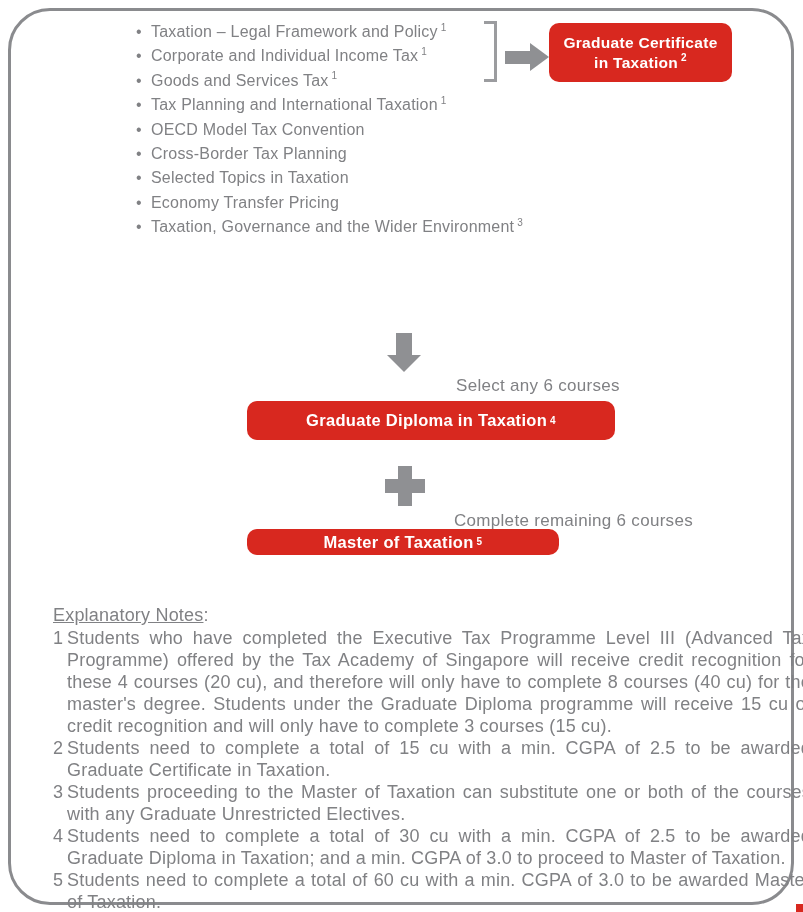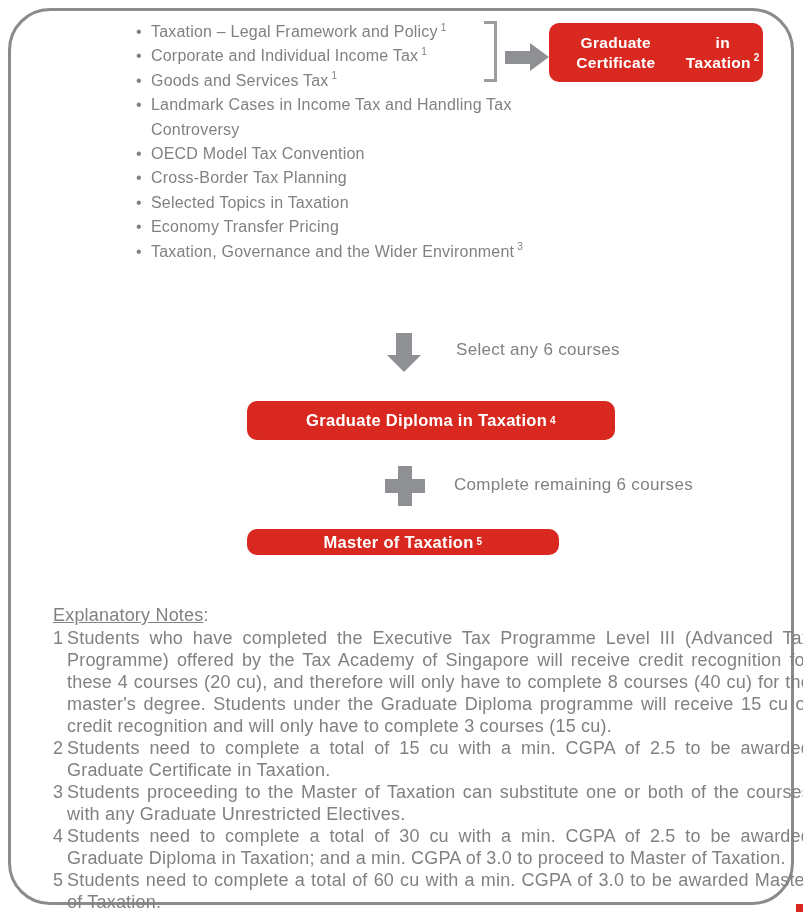--- a/index.html
+++ b/index.html
@@ -37,35 +37,35 @@
   .arrow-right .shaft{position:absolute;left:0;top:8px;width:25px;height:13px;background:var(--shape-gray,#8f9093);}
   .arrow-right .head{position:absolute;left:25px;top:0;width:0;height:0;
     border-top:14.5px solid transparent;border-bottom:14.5px solid transparent;
     border-left:19px solid var(--shape-gray,#8f9093);}
   
   .badge{
     position:absolute;background:var(--accent-red,#d8281f);color:#ffffff;
     border-radius:10px;display:flex;align-items:center;justify-content:center;
     font-weight:bold;letter-spacing:.3px;text-align:center;
   }
-  .badge-cert{left:549px;top:23px;width:214px;height:59px;font-size:15.5px;line-height:20px;flex-direction:row;}
+  .badge-cert{left:549px;top:23px;width:183px;height:59px;font-size:15.5px;line-height:20px;flex-direction:column;}
   .badge-diploma{left:247px;top:401px;width:368px;height:39px;font-size:16.5px;}
   .badge-master{left:247px;top:529px;width:312px;height:26px;font-size:16.5px;}
   
   .arrow-down{position:absolute;left:387px;top:333px;width:34px;height:39px;}
   .arrow-down .shaft{position:absolute;left:9px;top:0;width:16px;height:22px;background:var(--shape-gray,#8f9093);}
   .arrow-down .head{position:absolute;left:0;top:22px;width:0;height:0;
     border-left:17px solid transparent;border-right:17px solid transparent;
     border-top:17px solid var(--shape-gray,#8f9093);}
   
   .plus{position:absolute;left:385px;top:466px;width:40px;height:40px;}
   .plus .h{position:absolute;left:0;top:13px;width:40px;height:14px;background:var(--shape-gray,#8f9093);}
   .plus .v{position:absolute;left:13px;top:0;width:14px;height:40px;background:var(--shape-gray,#8f9093);}
   
-  .flow-label{position:absolute;font-size:17px;color:var(--text-gray,#808184);letter-spacing:.3px;white-space:nowrap;}
+  .flow-label{position:absolute;font-size:17px;color:var(--text-gray,#808184);letter-spacing:.3px;white-space:nowrap;margin-top:36px;}
   .label-select{left:456px;top:340px;}
   .label-complete{left:454px;top:475px;}
   
   .notes{
     position:absolute;left:24px;top:604px;width:758px;
     font-size:18px;line-height:22px;color:var(--text-gray,#808184);
     letter-spacing:.2px;
     margin-left:29px;
   }
   .notes-heading{margin-bottom:1px;}
@@ -78,21 +78,21 @@
 </style>
 </head>
 <body>
 
 <div class="frame"></div>
 
 <ul class="course-list">
   <li><span>Taxation – Legal Framework and Policy</span><sup class="fn">1</sup></li>
   <li><span>Corporate and Individual Income Tax</span><sup class="fn">1</sup></li>
   <li><span>Goods and Services Tax</span><sup class="fn">1</sup></li>
-  <li><span>Landmark Cases in Income Tax and Handling Tax Controversy</span></li>
+  <li><span>Tax Planning and International Taxation</span><sup class="fn">1</sup></li>
   <li><span>OECD Model Tax Convention</span></li>
   <li><span>Cross-Border Tax Planning</span></li>
   <li><span>Selected Topics in Taxation</span></li>
   <li><span>Economy Transfer Pricing</span></li>
   <li><span>Taxation, Governance and the Wider Environment</span><sup class="fn">3</sup></li>
 </ul>
 
 <div class="bracket"></div>
 
 <div class="arrow-right">

